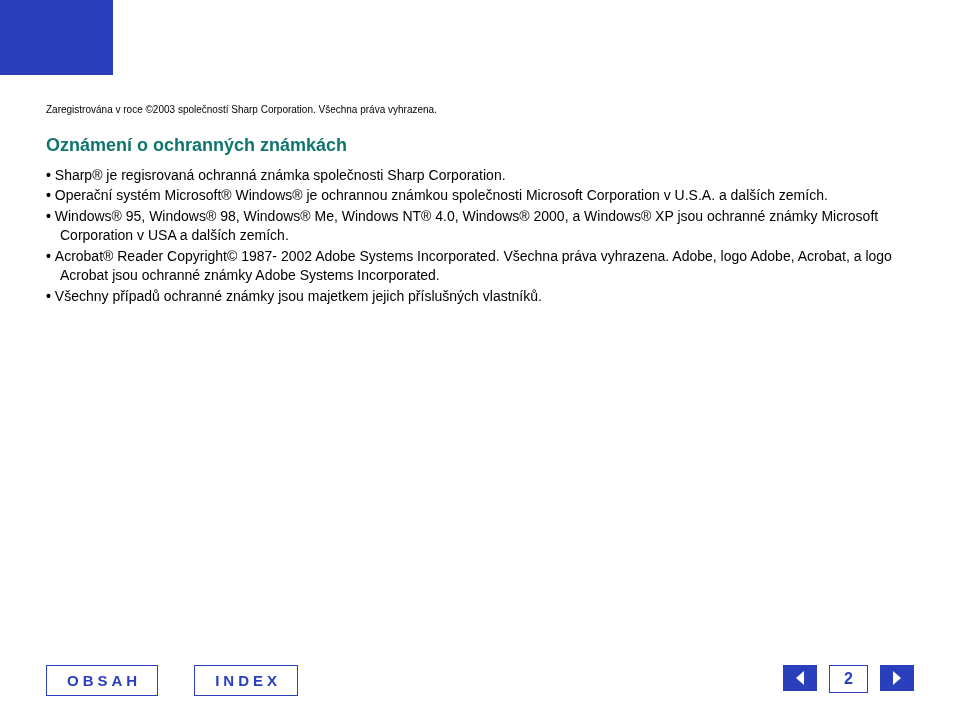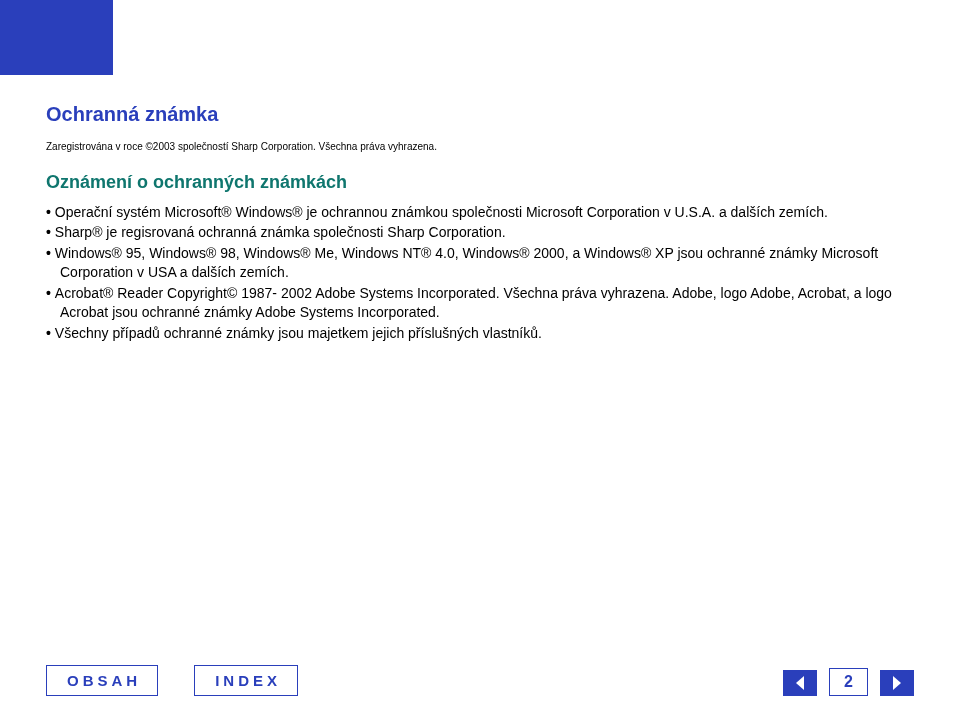--- a/index.html
+++ b/index.html
@@ -59,21 +59,21 @@
     content: "• ";
     font-weight: bold;
   }
   .footer {
     position: absolute;
     bottom: 22px;
     left: 0;
     right: 0;
     padding: 0 46px;
     display: flex;
-    align-items: flex-end;
+    align-items: flex-start;
   }
   .nav-btn {
     border: 1px solid #2a3fbb;
     color: #2a3fbb;
     font-size: 15px;
     font-weight: bold;
     letter-spacing: 4px;
     padding: 6px 16px 6px 20px;
     background: #fff;
     margin-right: 36px;
@@ -102,27 +102,26 @@
     margin: 0 12px;
     background: #fff;
   }
 </style>
 </head>
 <body>
 
 <div class="blue-block"></div>
 
 <div class="content">
-  <h1 class="heading1">Ochranná známka</h1>
   <p class="para">Zaregistrována v roce ©2003 společností Sharp Corporation. Všechna práva vyhrazena.</p>
 
   <h2 class="heading2">Oznámení o ochranných známkách</h2>
   <ul class="bullet-list">
+    <li>Sharp® je regisrovaná ochranná známka společnosti Sharp Corporation.</li>
     <li>Operační systém Microsoft® Windows® je ochrannou známkou společnosti Microsoft Corporation v U.S.A. a dalších zemích.</li>
-    <li>Sharp® je regisrovaná ochranná známka společnosti Sharp Corporation.</li>
     <li>Windows® 95, Windows® 98, Windows® Me, Windows NT® 4.0, Windows® 2000, a Windows® XP jsou ochranné známky Microsoft Corporation v USA a dalších zemích.</li>
     <li>Acrobat® Reader Copyright© 1987- 2002 Adobe Systems Incorporated. Všechna práva vyhrazena. Adobe, logo Adobe, Acrobat, a logo Acrobat jsou ochranné známky Adobe Systems Incorporated.</li>
     <li>Všechny případů ochranné známky jsou majetkem jejich příslušných vlastníků.</li>
   </ul>
 </div>
 
 <div class="footer">
   <button class="nav-btn">OBSAH</button>
   <button class="nav-btn">INDEX</button>
   <div class="spacer"></div>

